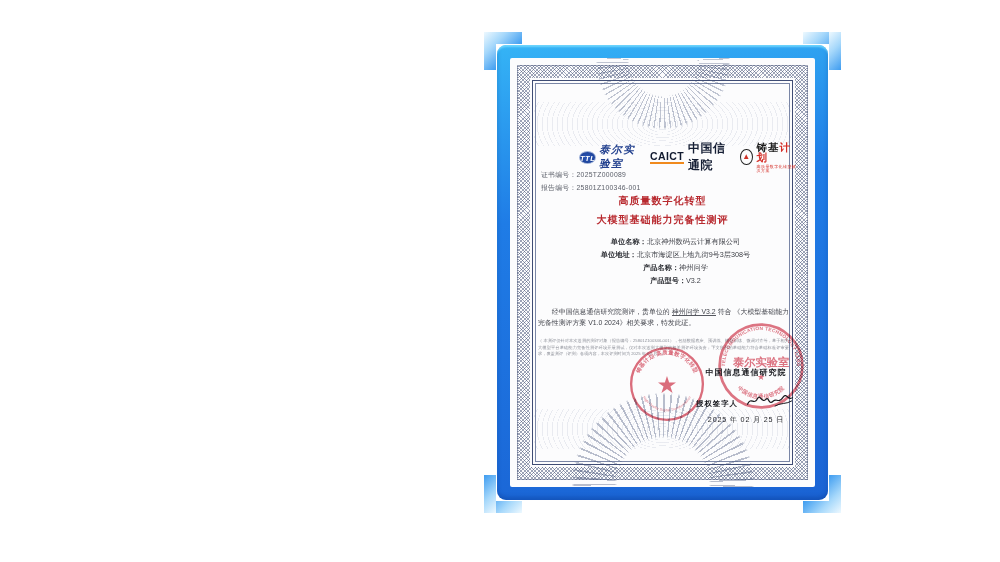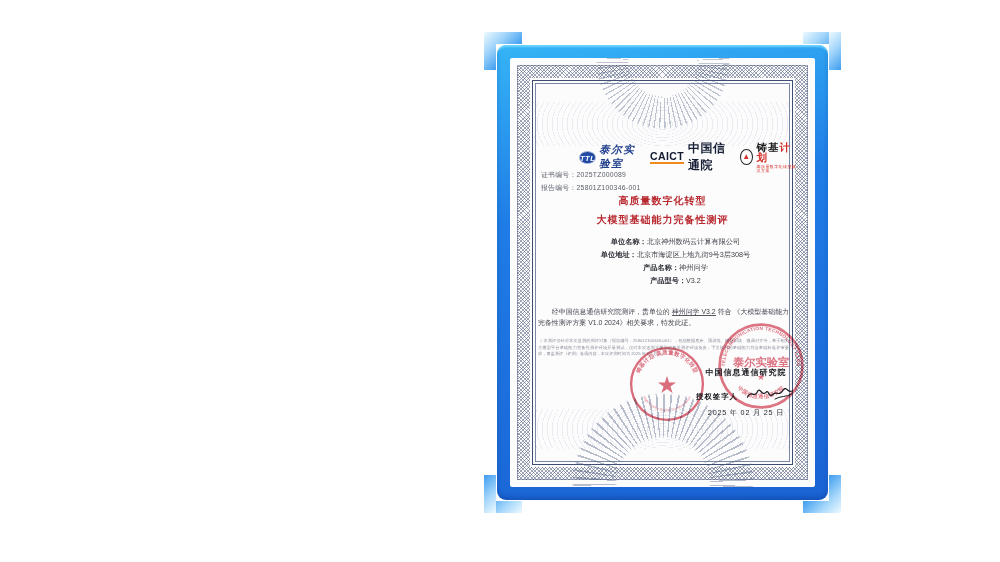--- a/index.html
+++ b/index.html
@@ -97,21 +97,21 @@
   
   .stamp { position:absolute; mix-blend-mode:multiply; z-index:2; }
   .stamp-left  { left:118px; top:287px; width:78px; height:78px; opacity:.82; }
   .stamp-right { left:206px; top:263px; width:90px; height:90px; opacity:.78; }
 
   
   .issuer { position:absolute; left:160px; top:306px; width:152px; text-align:center; z-index:3; }
   .issuer-lab, .issuer-inst { font-size:8px; font-weight:bold; color:#17181d;
     letter-spacing:1px; line-height:18px; }
   .signer-row { display:flex; align-items:center; justify-content:center; gap:6px;
-    margin-top:7px; height:16px; }
+    margin-top:14px; height:16px; }
   .signer-label { font-size:7.4px; font-weight:bold; color:#17181d; letter-spacing:1px; }
   .signature { width:52px; height:20px; margin-top:-6px; }
   .issue-date { margin-top:3px; font-size:7.2px; color:#26272c; letter-spacing:.8px; }
 </style>
 </head>
 <body>
 
 <div class="stage">
   <div class="frame">
     <div class="bracket b-tl"></div>

